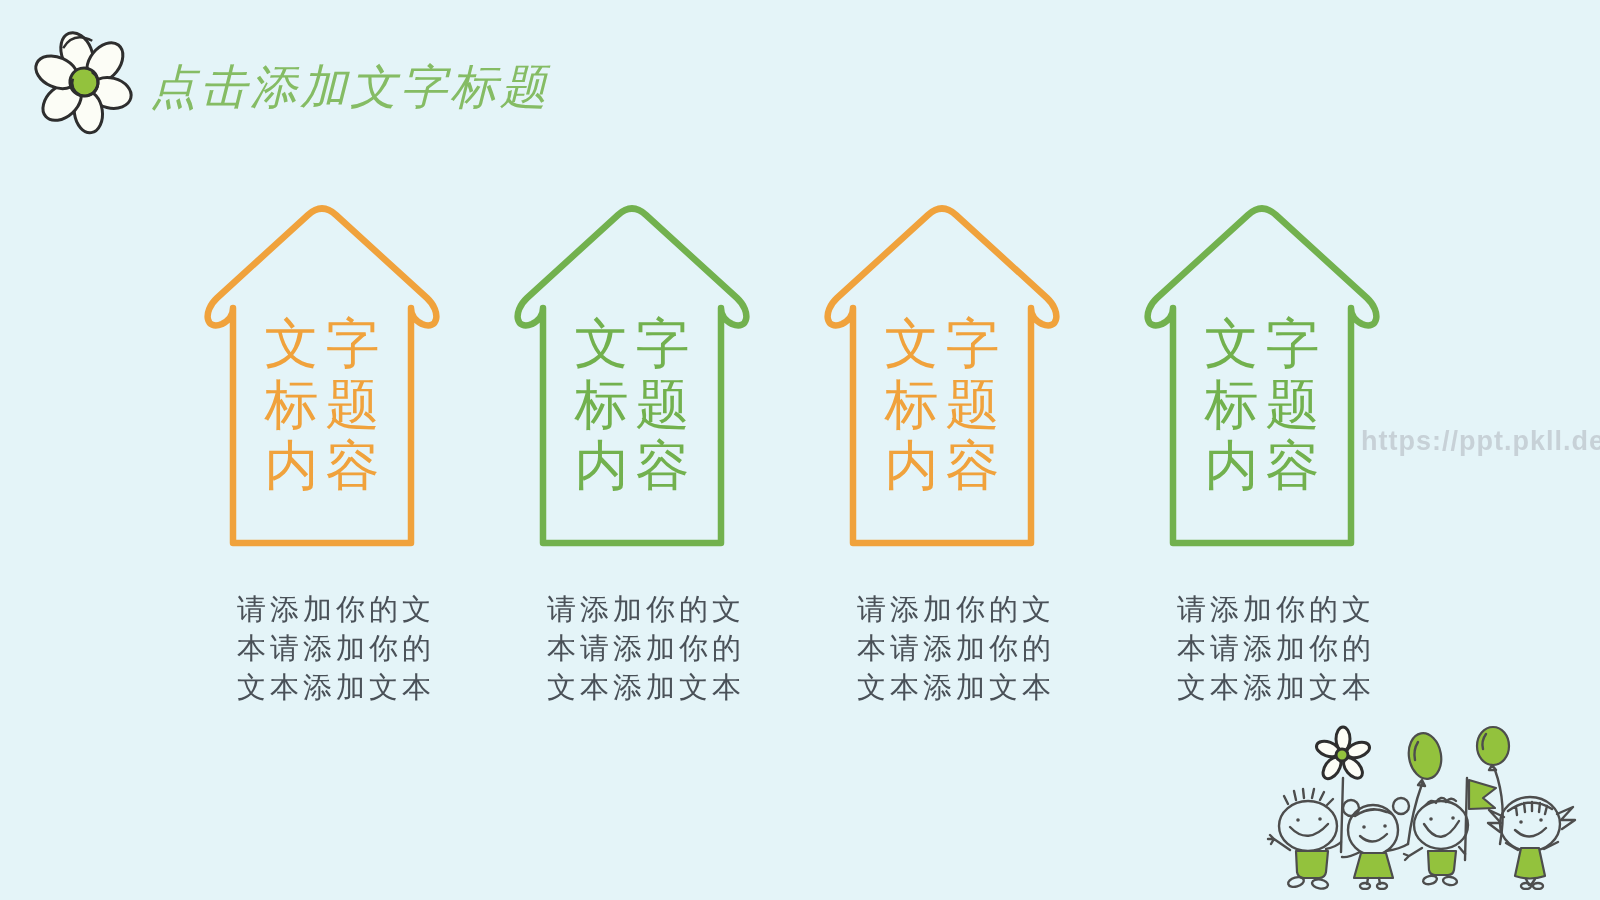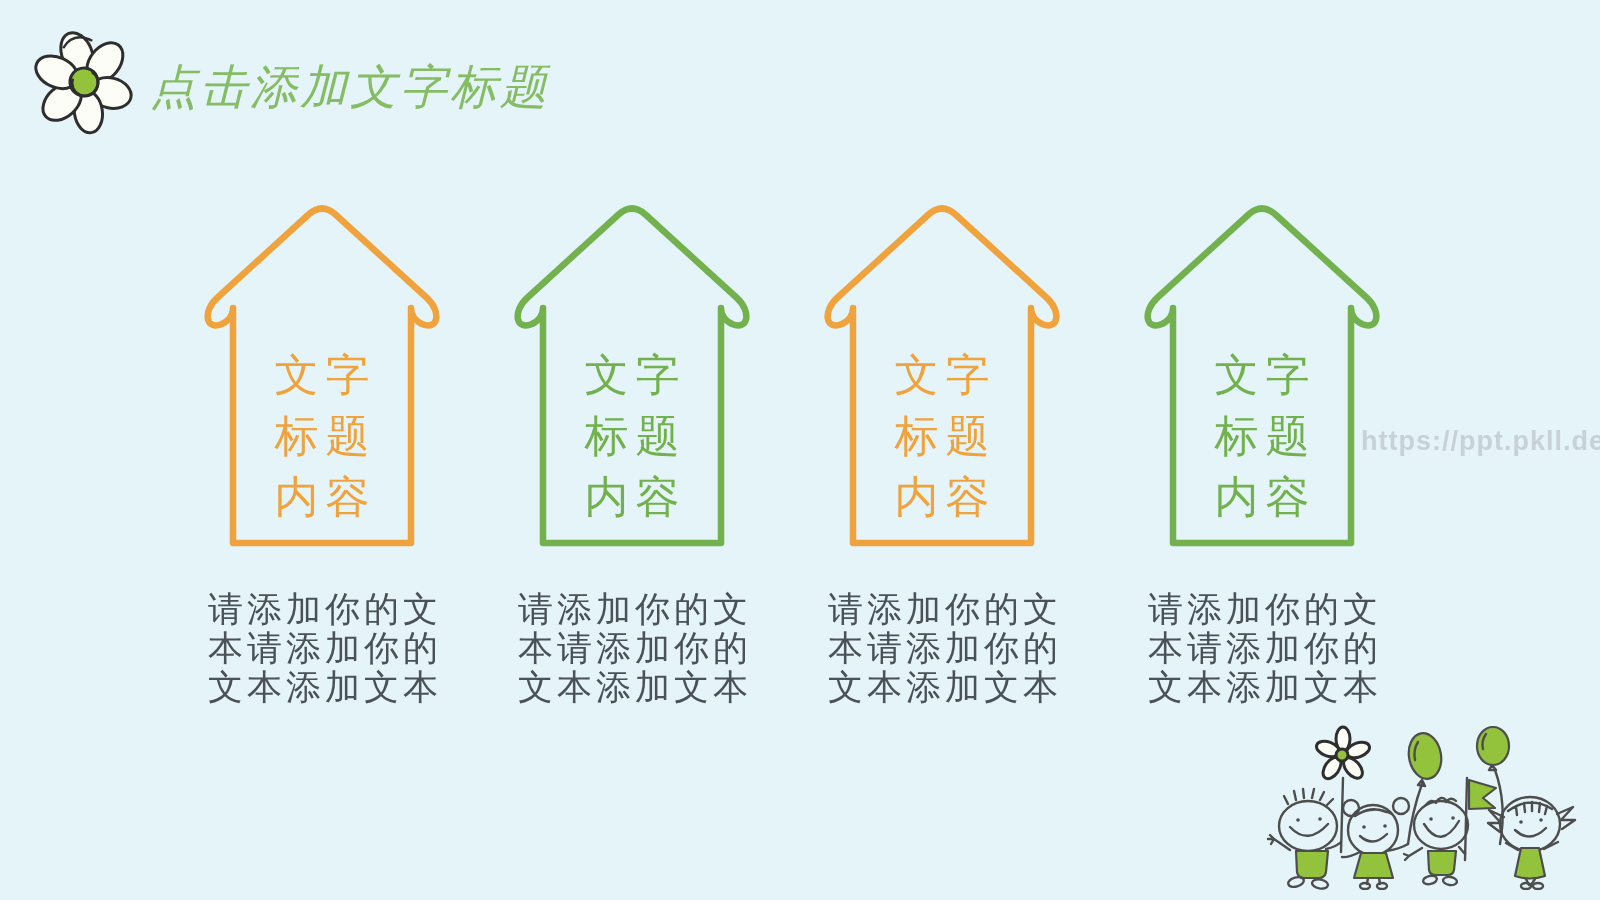--- a/index.html
+++ b/index.html
@@ -17,27 +17,27 @@
     font-style:italic;
   }
   
   .house-group{position:absolute;top:198px;width:260px;height:520px;}
   .house-outline{position:absolute;left:0;top:0;width:260px;height:350px;display:block;}
   .house-path{fill:none;stroke-width:6.5;stroke-linecap:round;stroke-linejoin:round;}
   [data-accent="orange"] .house-path{stroke:var(--orange,#F0A23C);}
   [data-accent="green"]  .house-path{stroke:var(--green,#72B14E);}
   .house-title{
     position:absolute;left:0;top:116px;width:260px;text-align:center;
-    font-size:44px;line-height:61px;letter-spacing:7px;padding-left:7px;box-sizing:border-box;margin-top:31px;
+    font-size:54px;line-height:61px;letter-spacing:7px;padding-left:7px;box-sizing:border-box;
   }
   [data-accent="orange"] .house-title{color:var(--orange,#F0A23C);}
   [data-accent="green"]  .house-title{color:var(--green,#72B14E);}
   .house-caption{
-    position:absolute;left:12px;top:392px;width:260px;
-    font-size:35px;line-height:39px;letter-spacing:4px;padding-left:4px;box-sizing:border-box;
+    position:absolute;left:12px;top:392px;width:260px;text-align:center;
+    font-size:29px;line-height:39px;letter-spacing:4px;padding-left:4px;box-sizing:border-box;
     color:var(--caption-text,#4A5158);
   }
   
   .watermark{
     position:absolute;left:1361px;top:426px;
     font-family:"Liberation Sans","DejaVu Sans",sans-serif;
     font-size:27px;font-weight:bold;letter-spacing:1px;
     color:var(--watermark-text,#C7D1D7);white-space:nowrap;
   }
   

